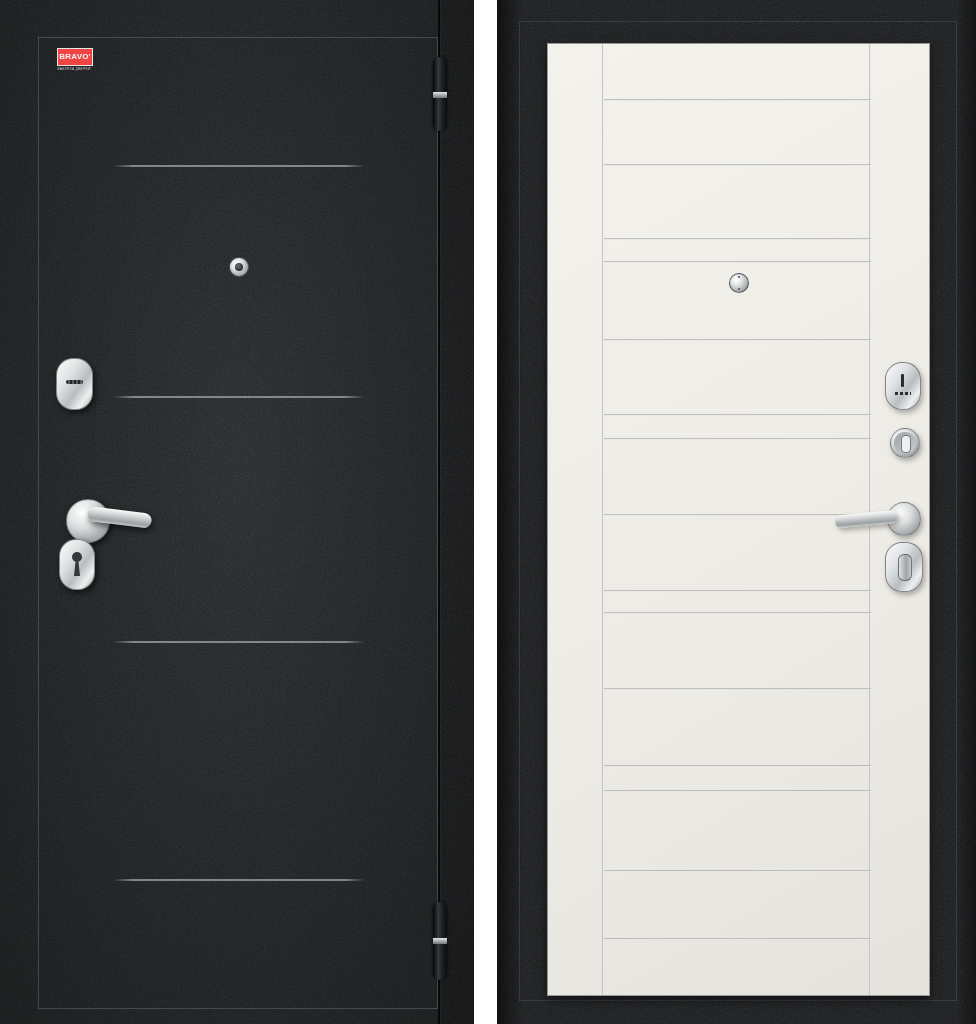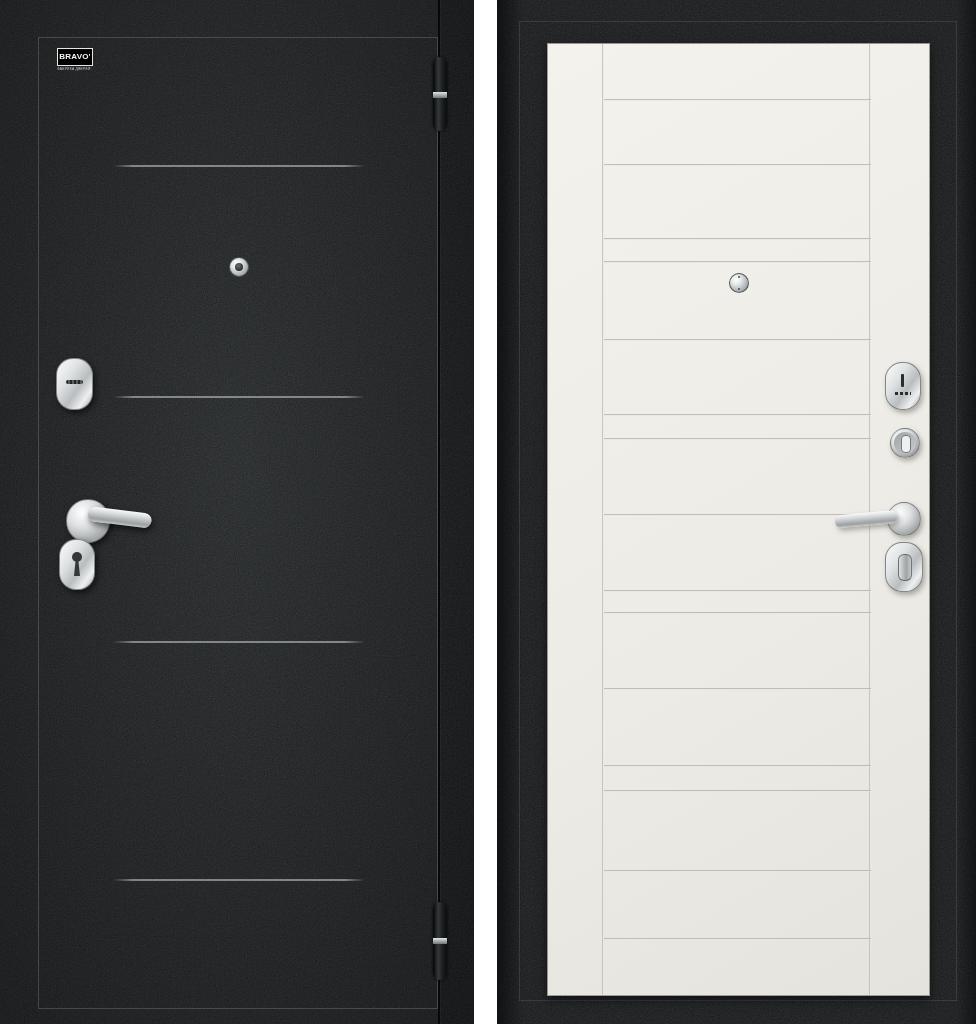--- a/index.html
+++ b/index.html
@@ -12,21 +12,21 @@
   #ext .vignette{left:0;top:0;width:100%;height:100%;
     background:radial-gradient(ellipse at 50% 45%, rgba(255,255,255,0.03) 0%, rgba(0,0,0,0.28) 97%);}
   .jamb-strip{left:441px;top:0;width:33px;height:1024px;background:#141618;}
   .edge-gap{left:438px;top:0;width:2px;height:1024px;background:#070809;}
   .leaf-outline-ext{left:38px;top:37px;width:398px;height:970px;border:1px solid rgba(130,135,138,0.38);}
   .ext-groove{left:113px;width:252px;height:2px;border-radius:1px;
     background:linear-gradient(90deg, rgba(150,155,158,0) 0%, rgba(160,165,168,0.75) 8%,
                rgba(160,165,168,0.75) 92%, rgba(150,155,158,0) 100%);}
   
   .logo-wrap{left:57px;top:48px;width:70px;}
-  .logo-box{width:34px;height:16px;border:1px solid #e6e6e6;background:#000000;
+  .logo-box{width:34px;height:16px;border:1px solid #e6e6e6;background:#ef4444;
     display:flex;align-items:center;justify-content:center;}
   .logo-box span{color:#f4f4f4;font-weight:bold;font-size:8px;letter-spacing:0.2px;line-height:1;}
   .logo-sub{margin-top:1px;font-size:6px;color:#c9c9c9;letter-spacing:0.5px;white-space:nowrap;
     transform:scale(0.55);transform-origin:left top;}
   
   .hinge{left:433px;width:14px;border-radius:7px;
     background:linear-gradient(90deg,#050606 0%,#33383a 38%,#1a1d1f 70%,#0b0c0d 100%);
     box-shadow:0 0 3px rgba(0,0,0,0.8);}
   .hinge .band{position:absolute;left:0;width:14px;height:6px;
     background:linear-gradient(180deg,#e3e6e7,#9ea3a5 60%,#6f7476);}

